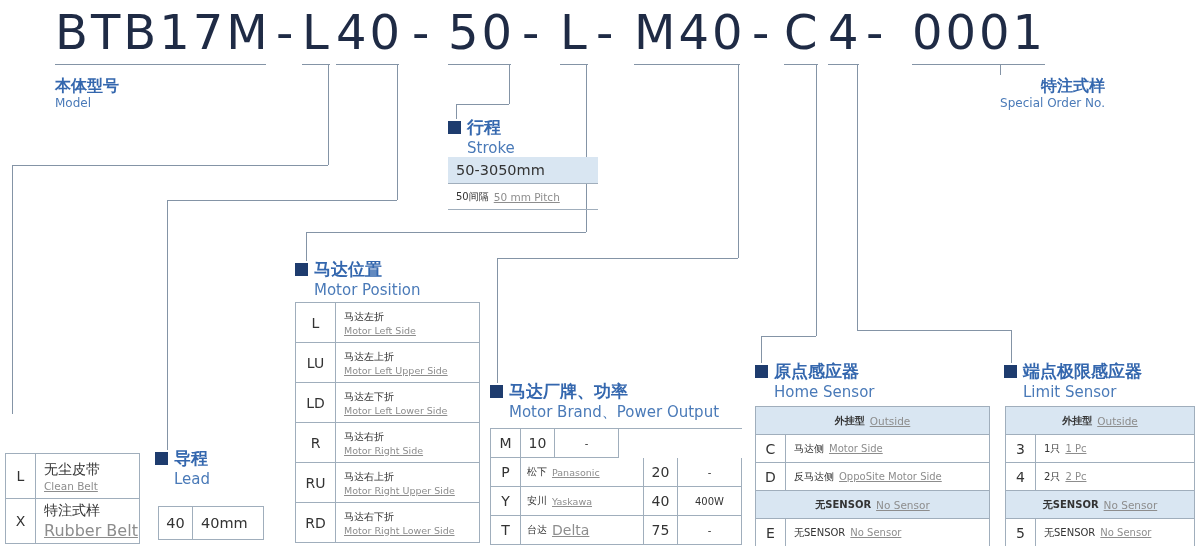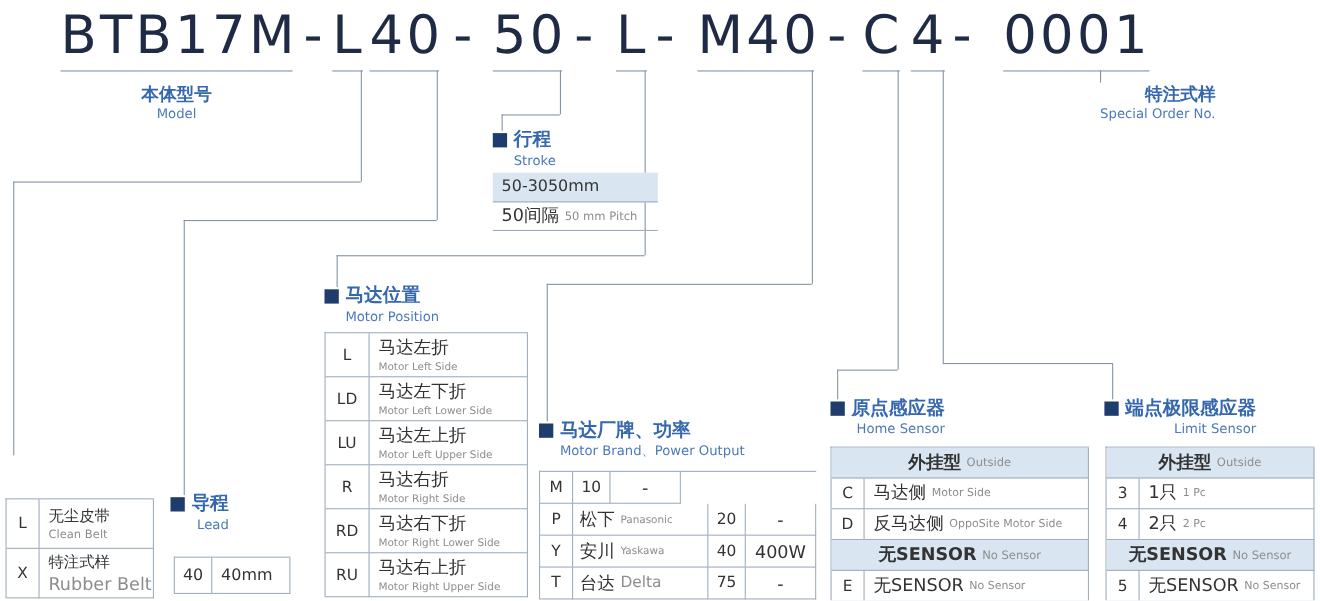--- a/index.html
+++ b/index.html
@@ -3,37 +3,37 @@
 <meta charset="utf-8">
 <style>
   * { margin:0; padding:0; box-sizing:border-box; }
   html,body { background:#fff; }
   body { font-family:"DejaVu Sans","Liberation Sans",sans-serif; color:#333; }
   #canvas { position:relative; width:1200px; height:546px; background:#fff; overflow:hidden; }
 
   .seg { position:absolute; top:4px; font-size:48px; letter-spacing:3px; color:#1f2b45; white-space:nowrap; }
   .ln  { position:absolute; background:#8494a6; }
 
-  .sec { position:absolute;text-align:right; }
+  .sec { position:absolute; }
   .sec .t-cn { display:flex; align-items:center; font-size:17px; font-weight:700; color:#3467ae; white-space:nowrap; line-height:1.15; }
   .sq { display:inline-block; width:13px; height:13px; background:#1e3c6e; margin-right:6px; flex:0 0 auto; }
-  .sec .t-en { margin-left:19px; margin-top:2px; font-size:12px; color:#4a7ab8; white-space:nowrap; line-height:1.15; }
-
-  .center-label { position:absolute; text-align:center; }
+  .sec .t-en { margin-left:19px; margin-top:2px; font-size:15px; color:#4a7ab8; white-space:nowrap; line-height:1.15; }
+
+  .center-label { position:absolute; }
   .right-label  { position:absolute; text-align:right; }
   .center-label .t-cn, .right-label .t-cn { font-size:16px; font-weight:700; color:#3467ae; line-height:1.25; }
   .center-label .t-en, .right-label .t-en { font-size:12px; color:#4a7ab8; line-height:1.25; }
 
   .grid { position:absolute; background:#fff; border-top:1px solid #a0aebc; border-left:1px solid #a0aebc; }
   .grid .row { display:flex; }
   .grid .cell { border-right:1px solid #a0aebc; border-bottom:1px solid #a0aebc; display:flex; align-items:center; }
   .cell.ctr { justify-content:center; }
   .code { font-size:14px; color:#333; }
-  .cn { font-size:16px; color:#333; }
-  .en { font-size:10px; color:#8d8d8d; margin-left:5px; }
+  .cn { font-size:10px; color:#333; }
+  .en { font-size:10px; color:#8d8d8d; margin-left:5px;text-decoration:underline; }
   .cell.stack { flex-direction:column; align-items:flex-start; justify-content:center; padding-left:8px; }
   .cell.stack .en { margin-left:0; margin-top:1px; }
   .shade { background:#d9e6f2; }
   .hdr .cn { font-weight:700; }
 
   .nogrid { position:absolute; }
   .nogrid .row { display:flex; align-items:center; border-bottom:1px solid #a0aebc; }
 </style>
 </head>
 <body>
@@ -135,61 +135,61 @@
       <div class="cell ctr" style="width:40px">
           <span class="code">L</span>
         </div>
       <div class="cell stack" style="width:144px">
         <span class="cn">马达左折</span>
         <span class="en" style="font-size:9.5px">Motor Left Side</span>
       </div>
     </div>
     <div class="row" style="height:40px">
       <div class="cell ctr" style="width:40px">
+          <span class="code">LU</span>
+        </div>
+      <div class="cell stack" style="width:144px">
+        <span class="cn">马达左上折</span>
+        <span class="en" style="font-size:9.5px">Motor Left Upper Side</span>
+      </div>
+    </div>
+    <div class="row" style="height:40px">
+      <div class="cell ctr" style="width:40px">
           <span class="code">LD</span>
         </div>
       <div class="cell stack" style="width:144px">
         <span class="cn">马达左下折</span>
         <span class="en" style="font-size:9.5px">Motor Left Lower Side</span>
       </div>
     </div>
     <div class="row" style="height:40px">
       <div class="cell ctr" style="width:40px">
-          <span class="code">LU</span>
-        </div>
-      <div class="cell stack" style="width:144px">
-        <span class="cn">马达左上折</span>
-        <span class="en" style="font-size:9.5px">Motor Left Upper Side</span>
-      </div>
-    </div>
-    <div class="row" style="height:40px">
-      <div class="cell ctr" style="width:40px">
           <span class="code">R</span>
         </div>
       <div class="cell stack" style="width:144px">
         <span class="cn">马达右折</span>
         <span class="en" style="font-size:9.5px">Motor Right Side</span>
       </div>
     </div>
     <div class="row" style="height:40px">
       <div class="cell ctr" style="width:40px">
+          <span class="code">RU</span>
+        </div>
+      <div class="cell stack" style="width:144px">
+        <span class="cn">马达右上折</span>
+        <span class="en" style="font-size:9.5px">Motor Right Upper Side</span>
+      </div>
+    </div>
+    <div class="row" style="height:40px">
+      <div class="cell ctr" style="width:40px">
           <span class="code">RD</span>
         </div>
       <div class="cell stack" style="width:144px">
         <span class="cn">马达右下折</span>
         <span class="en" style="font-size:9.5px">Motor Right Lower Side</span>
-      </div>
-    </div>
-    <div class="row" style="height:40px">
-      <div class="cell ctr" style="width:40px">
-          <span class="code">RU</span>
-        </div>
-      <div class="cell stack" style="width:144px">
-        <span class="cn">马达右上折</span>
-        <span class="en" style="font-size:9.5px">Motor Right Upper Side</span>
       </div>
     </div>
   </div>
 
   <div class="grid" style="left:5px;top:453px;width:135px">
     <div class="row" style="height:45px">
       <div class="cell ctr" style="width:30px">
           <span class="code">L</span>
         </div>
       <div class="cell stack" style="width:104px">

